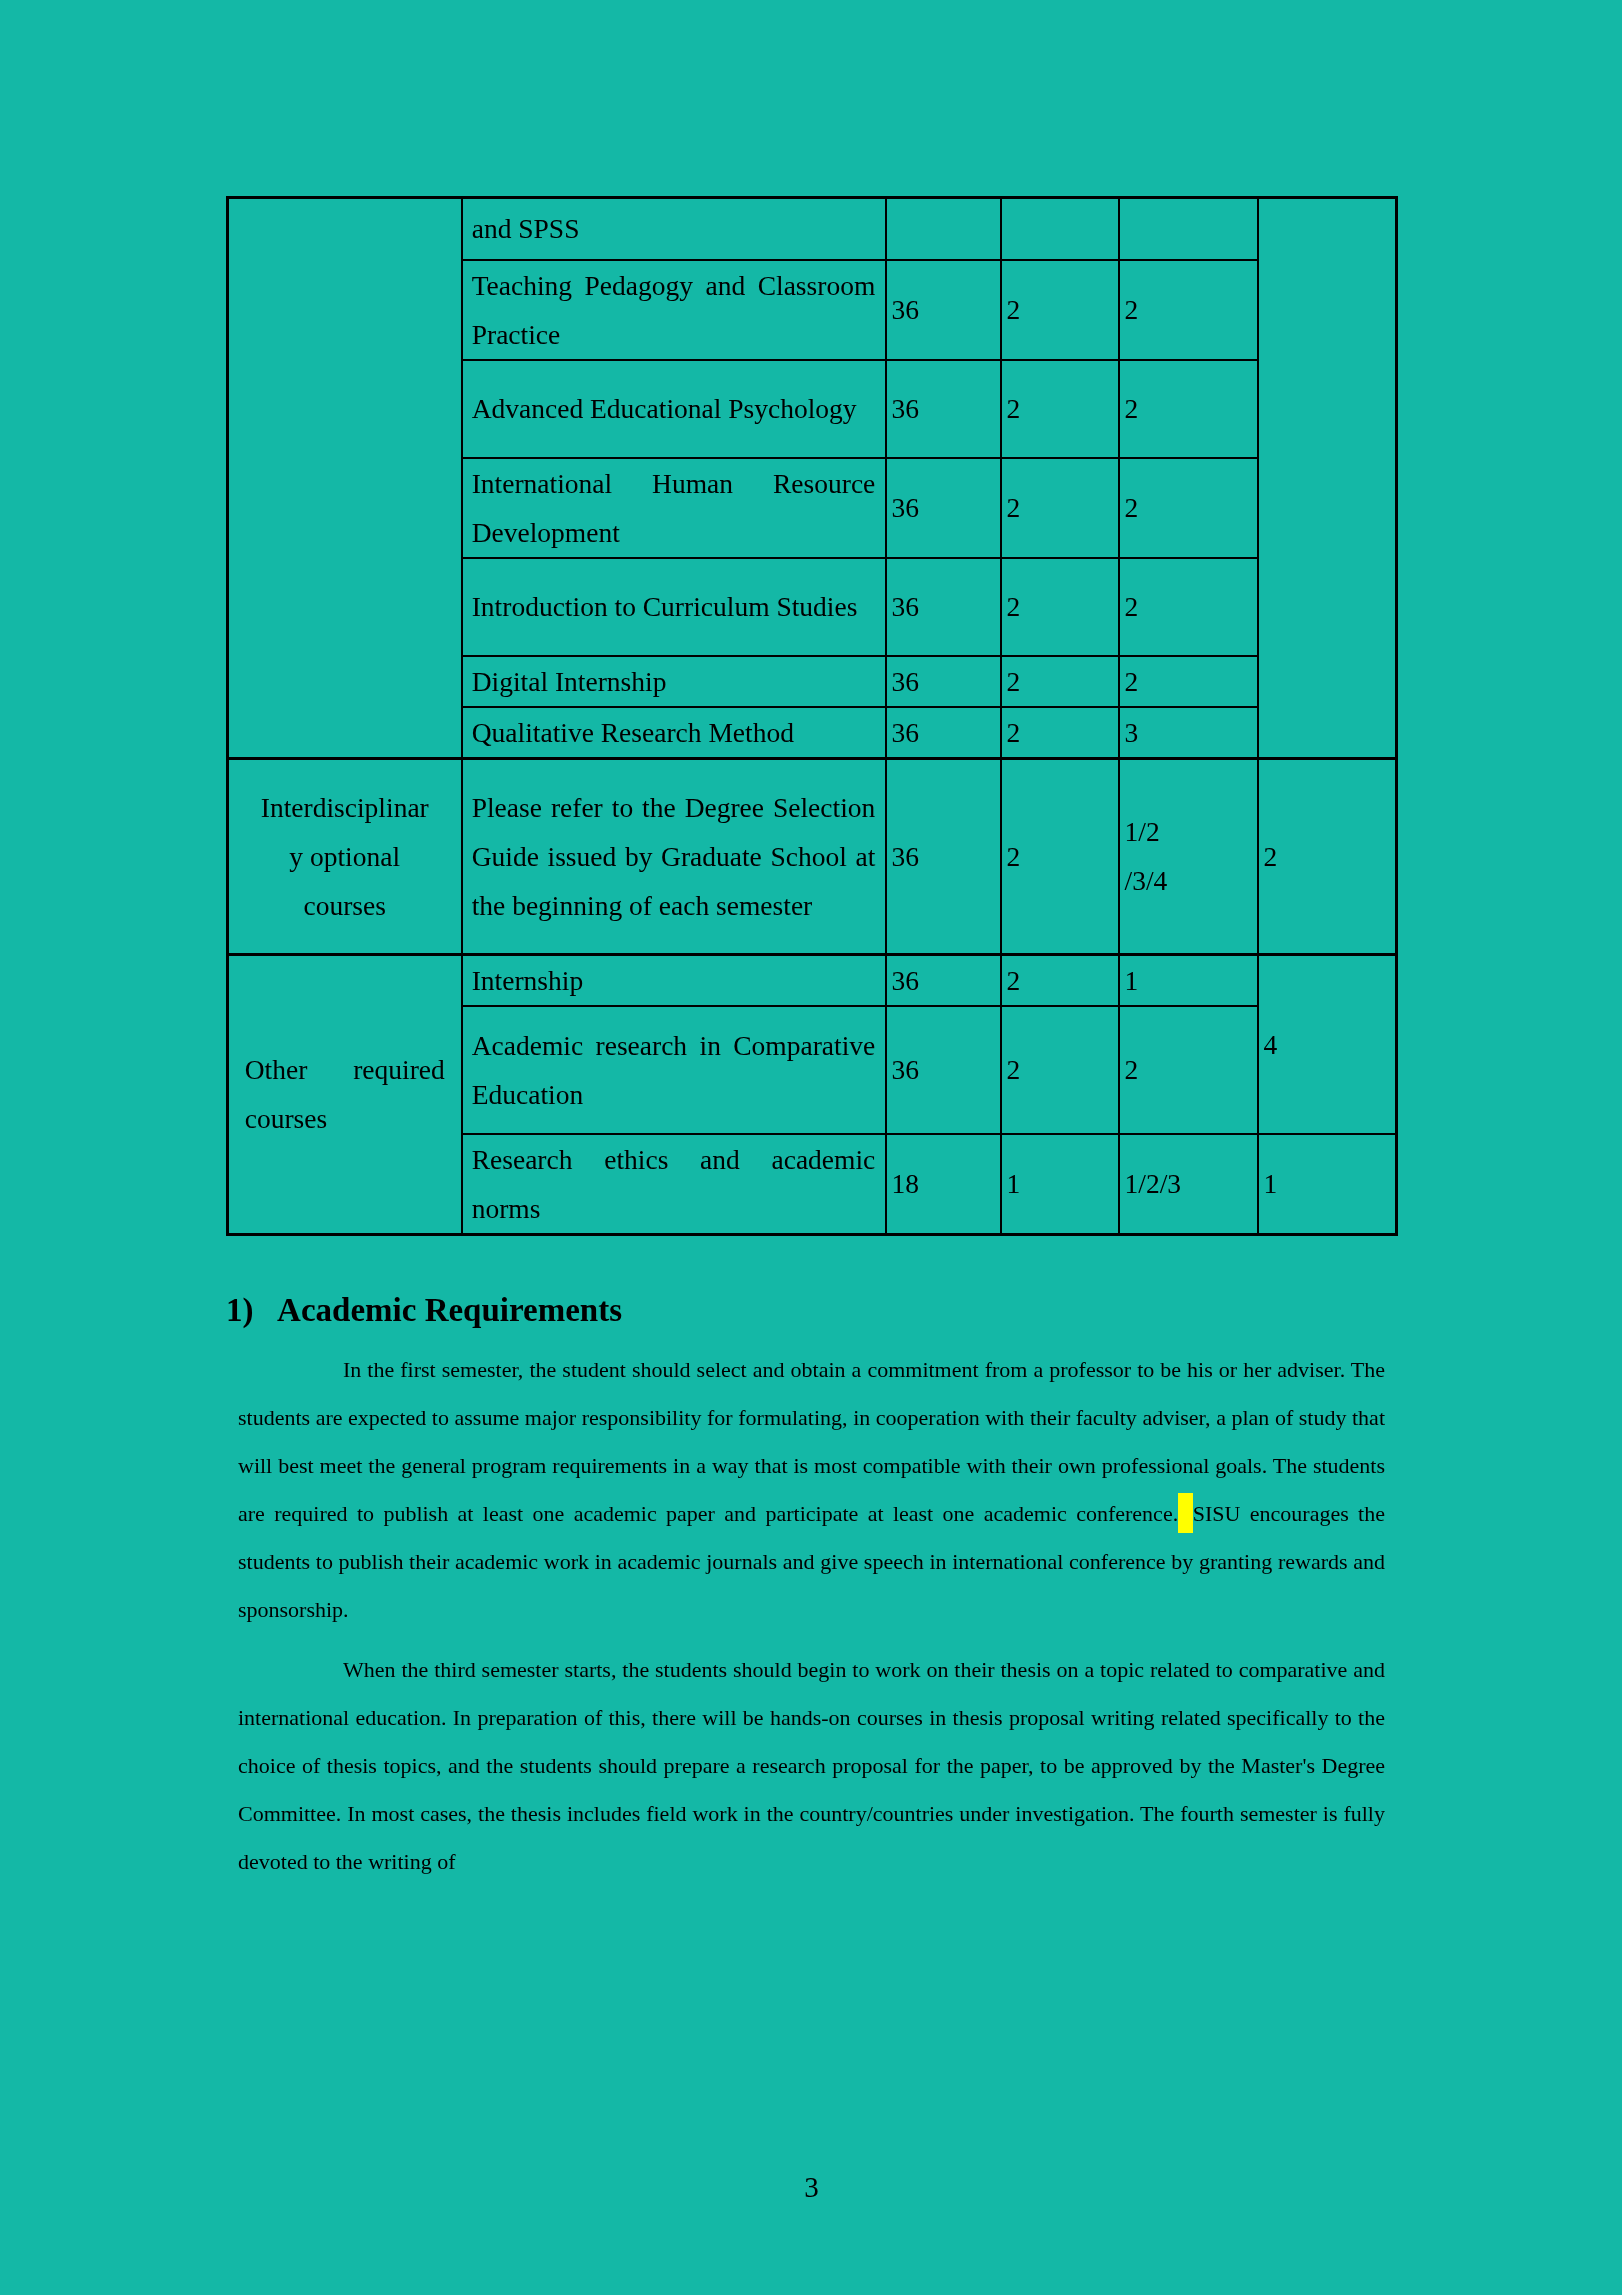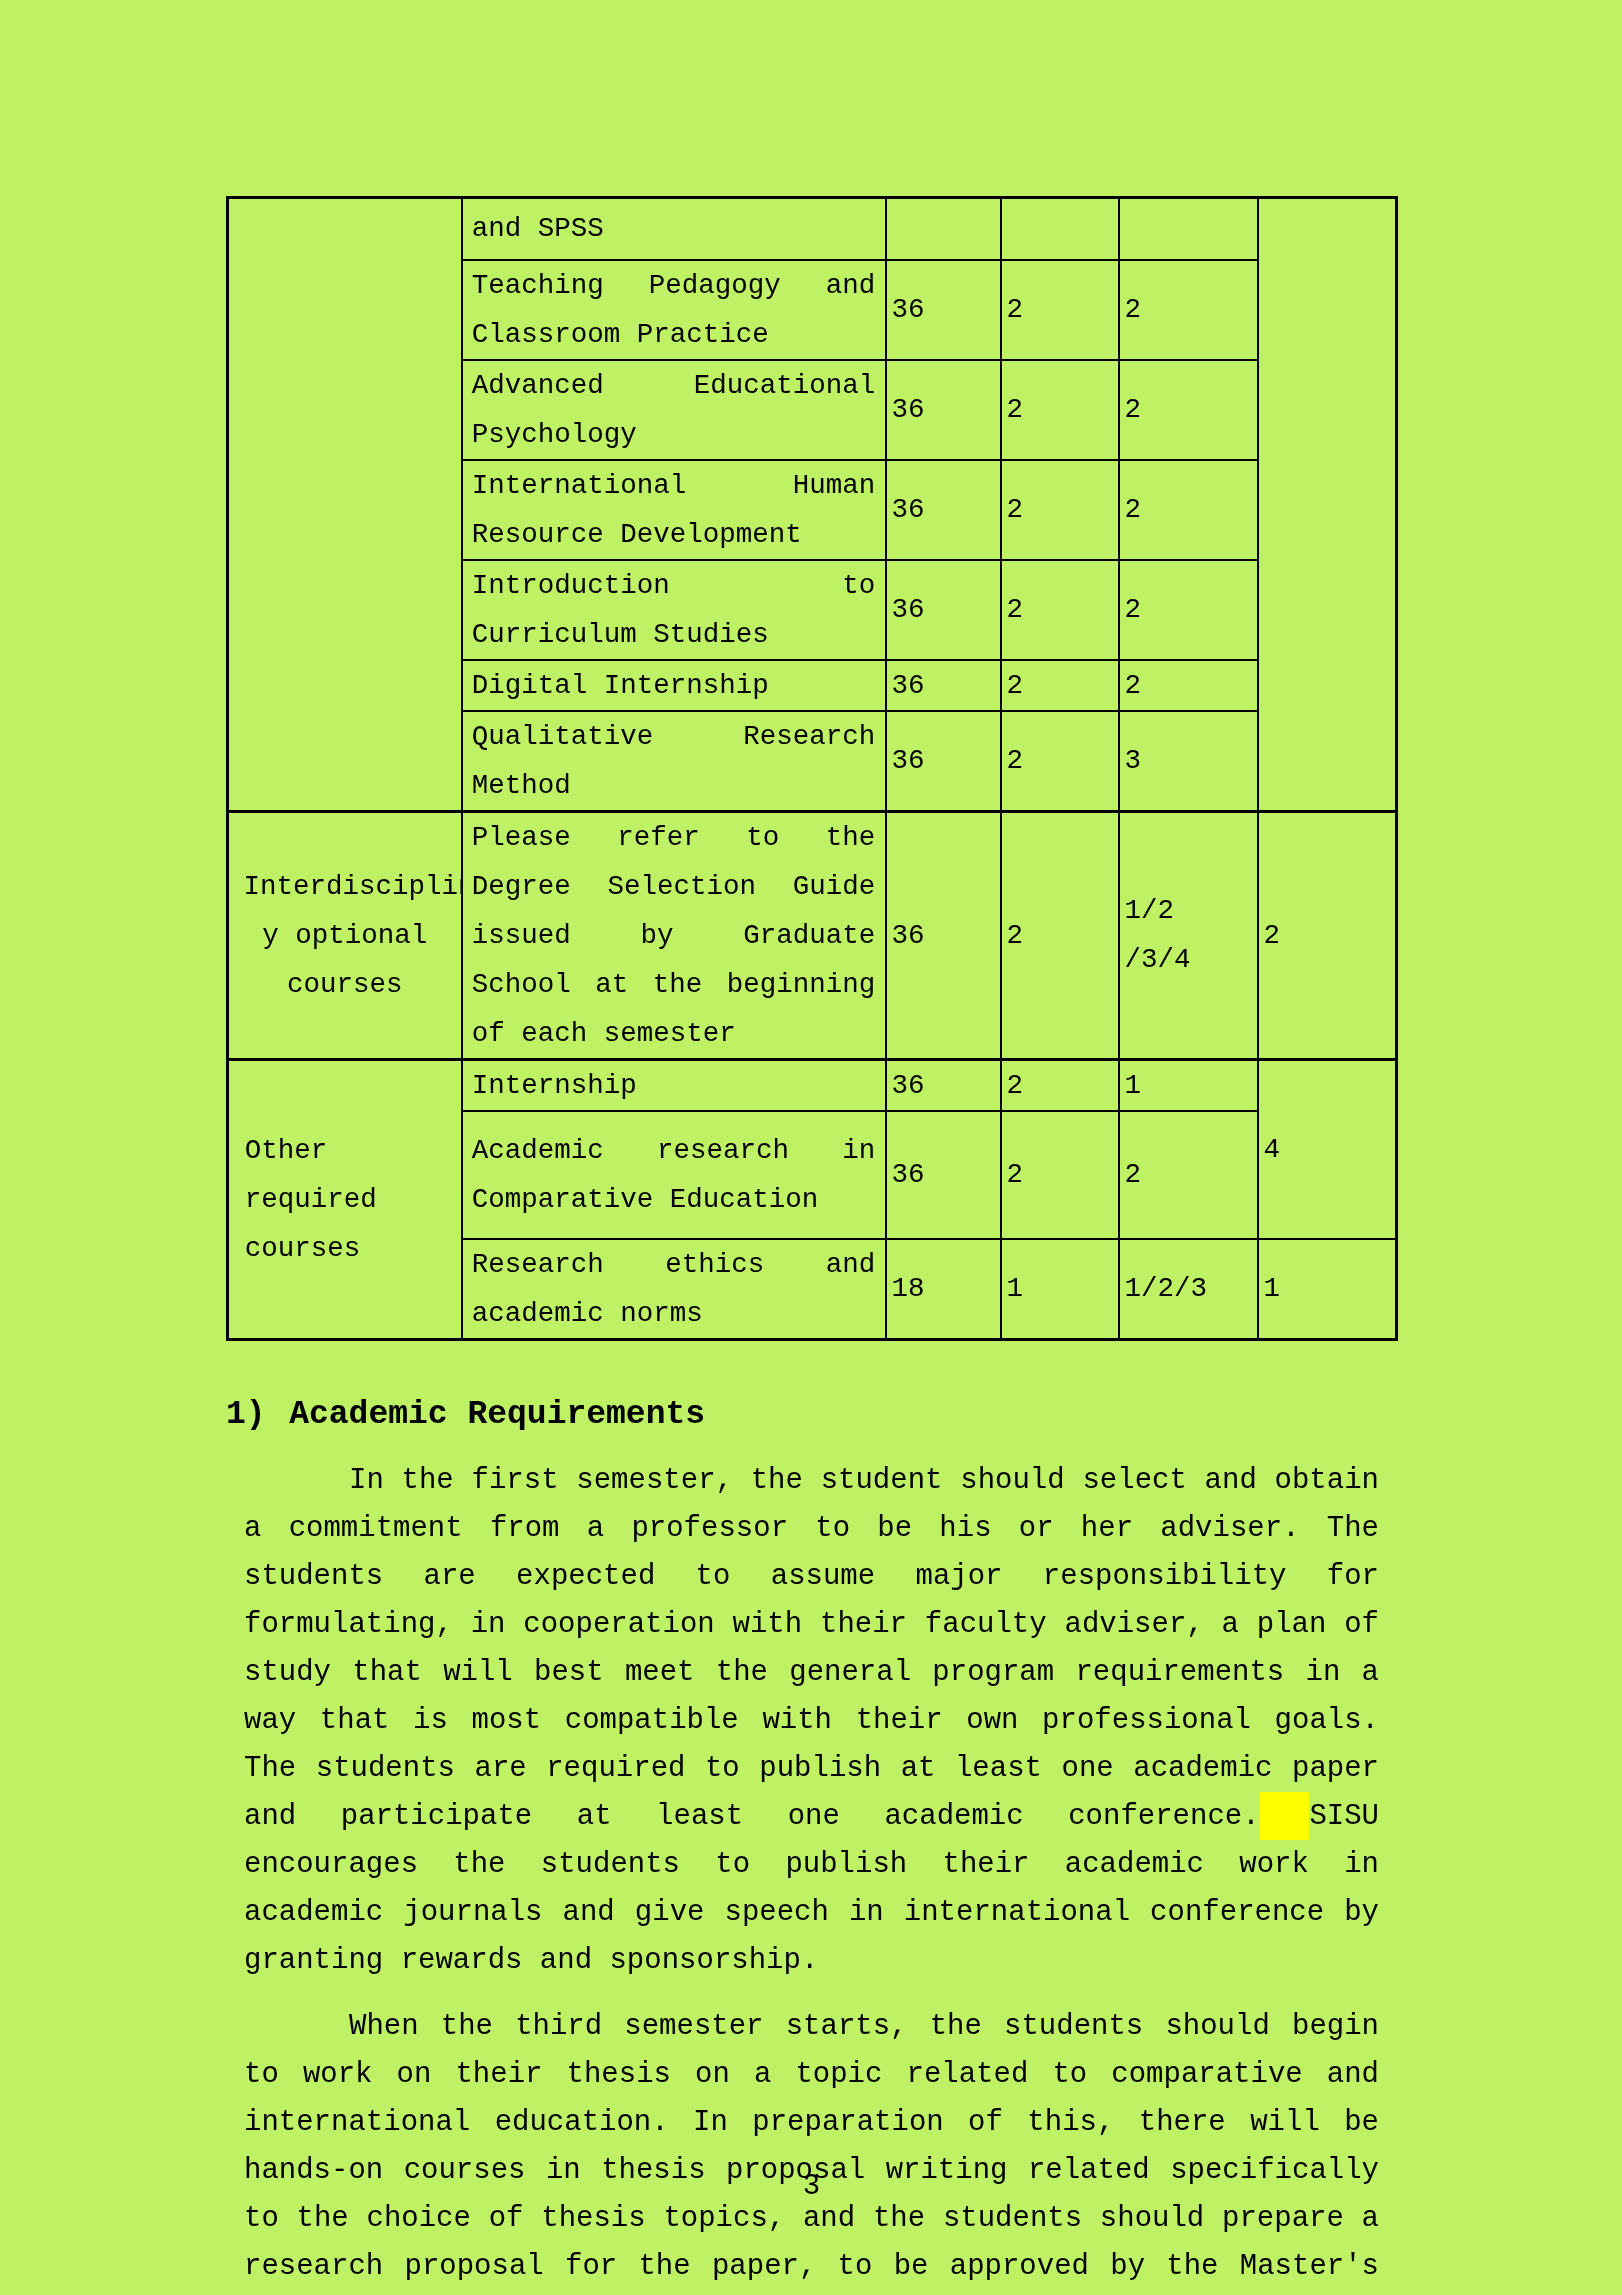--- a/index.html
+++ b/index.html
@@ -3,22 +3,22 @@
 <meta charset="utf-8">
 <style>
   * { box-sizing: border-box; }
   html, body { margin: 0; padding: 0; }
   body { background: #ffffff; }
 
   .page {
     position: relative;
     width: 1623px;
     height: 2295px;
-    background: #bef264;
-    font-family: Liberation Mono, monospace;
+    background: #14b8a6;
+    font-family: Liberation Serif, serif;
     color: #000000;
     overflow: hidden;
   }
 
   .content {
     position: absolute;
     left: 226px;
     top: 196px;
     width: 1171px;
   }
@@ -79,22 +79,22 @@
 
   .heading {
     margin-top: 50px;
     font-size: 33px;
     line-height: 48px;
     font-weight: bold;
   }
   .heading .h-num { display: inline-block; margin-right: 23.6px; }
 
   .body-para {
-    margin: 18px;
-    font-size: 29px;
+    margin: 12px;
+    font-size: 22px;
     line-height: 48px;
     text-align: justify;
     text-indent: 105px;
   }
 
   .highlight-mark {
     background: #ffff00;
     padding: 7.9px 2.6px;
   }
 

